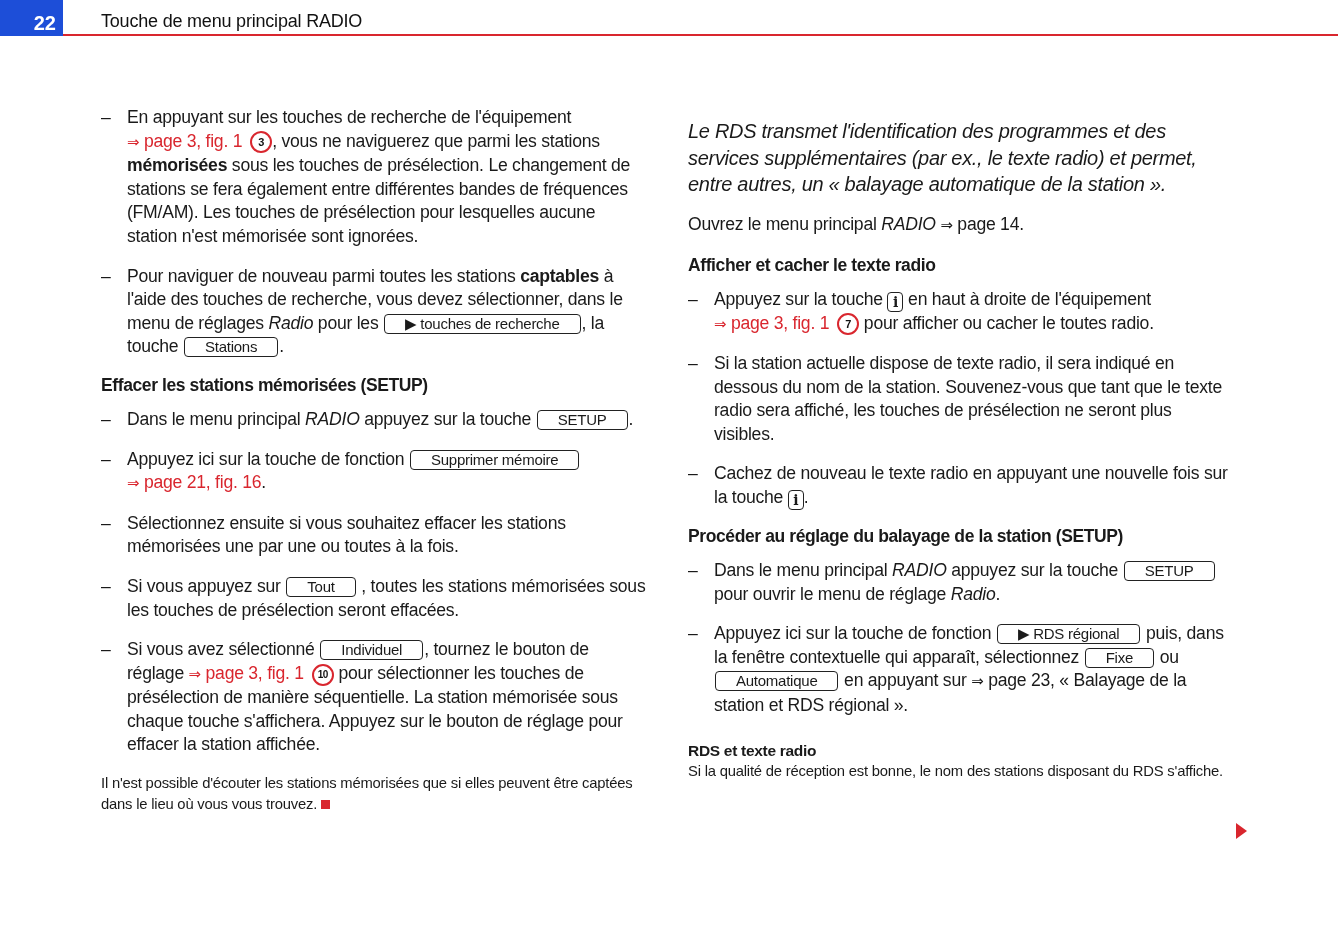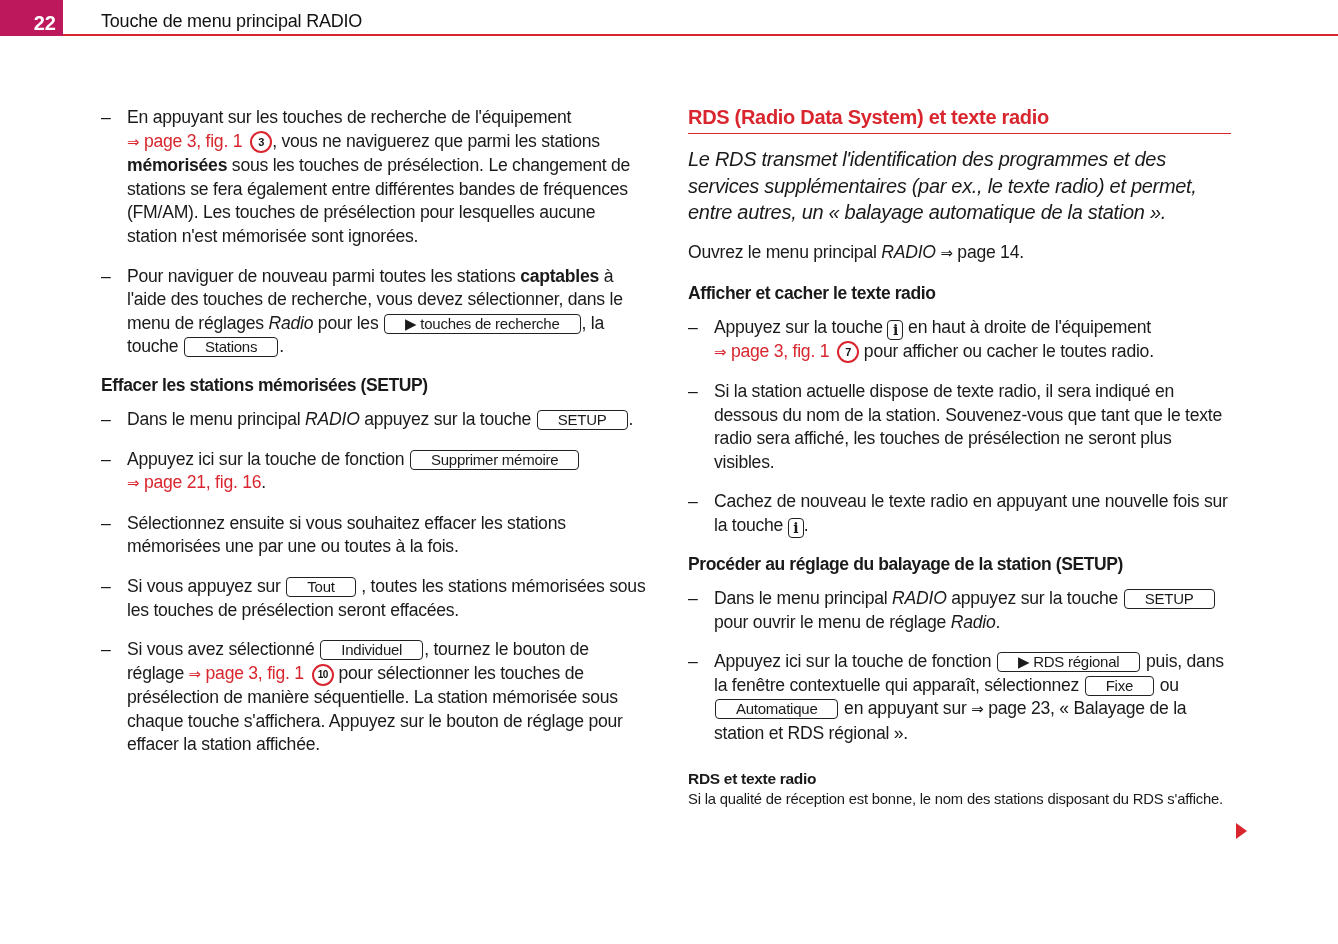--- a/index.html
+++ b/index.html
@@ -3,21 +3,21 @@
 <meta charset="utf-8">
 <style>
   html, body { margin: 0; padding: 0; }
   body {
     width: 1338px; height: 944px; background: #ffffff; position: relative; overflow: hidden;
     font-family: "DejaVu Sans Condensed", "Liberation Sans Narrow", "Liberation Sans", sans-serif;
     color: #1a1a1a;
   }
   .page-header { position: absolute; left: 0; top: 0; width: 1338px; height: 38px; }
   .page-num {
-    position: absolute; left: 0; top: 0; width: 63px; height: 36px; background: #be185d;
+    position: absolute; left: 0; top: 0; width: 63px; height: 36px; background: #1d4ed8;
     color: #fff; font-weight: bold; font-size: 20px; line-height: 46px; text-align: right;
     padding-right: 7px; box-sizing: border-box;
     font-family: "Liberation Sans", sans-serif;
   }
   .header-title {
     position: absolute; left: 101px; top: 11px; font-size: 18px; font-weight: normal;
     font-family: "Liberation Sans", sans-serif; color: #111; letter-spacing: -0.2px;
   }
   .header-rule { position: absolute; left: 63px; top: 34px; width: 1275px; height: 2px; background: #d9262e; }
 
@@ -103,24 +103,26 @@
   <div class="item">
     <span class="dash">–</span>
     <span>Si vous appuyez sur </span><span class="key">Tout</span><span> , toutes les stations mémorisées sous les touches de présélection seront effacées.</span>
   </div>
 
   <div class="item">
     <span class="dash">–</span>
     <span>Si vous avez sélectionné </span><span class="key">Individuel</span><span>, tournez le bouton de réglage </span><span class="link"><span class="arrow">⇒</span> <span>page 3, fig. 1</span></span><span class="num-circle wide">10</span><span> pour sélectionner les touches de présélection de manière séquentielle. La station mémorisée sous chaque touche s'affichera. Appuyez sur le bouton de réglage pour effacer la station affichée.</span>
   </div>
 
+  <div class="note">
+    <span>Il n'est possible d'écouter les stations mémorisées que si elles peuvent être captées dans le lieu où vous vous trouvez.</span><span class="end-square"></span>
+  </div>
 </div>
 
 <div class="col col-right">
-  <div class="section-title">RDS (Radio Data System) et texte radio</div>
   <div class="intro">Le RDS transmet l'identification des programmes et des services supplémentaires (par ex., le texte radio) et permet, entre autres, un « balayage automatique de la station ».</div>
   <div class="open-line">
     <span>Ouvrez le menu principal </span><i>RADIO</i> <span><span class="arrow">⇒</span> <span>page 14.</span></span>
   </div>
 
   <div class="sub-heading">Afficher et cacher le texte radio</div>
 
   <div class="item">
     <span class="dash">–</span>
     <span>Appuyez sur la touche </span><span class="info-key">i</span><span> en haut à droite de l'équipement</span><br>

